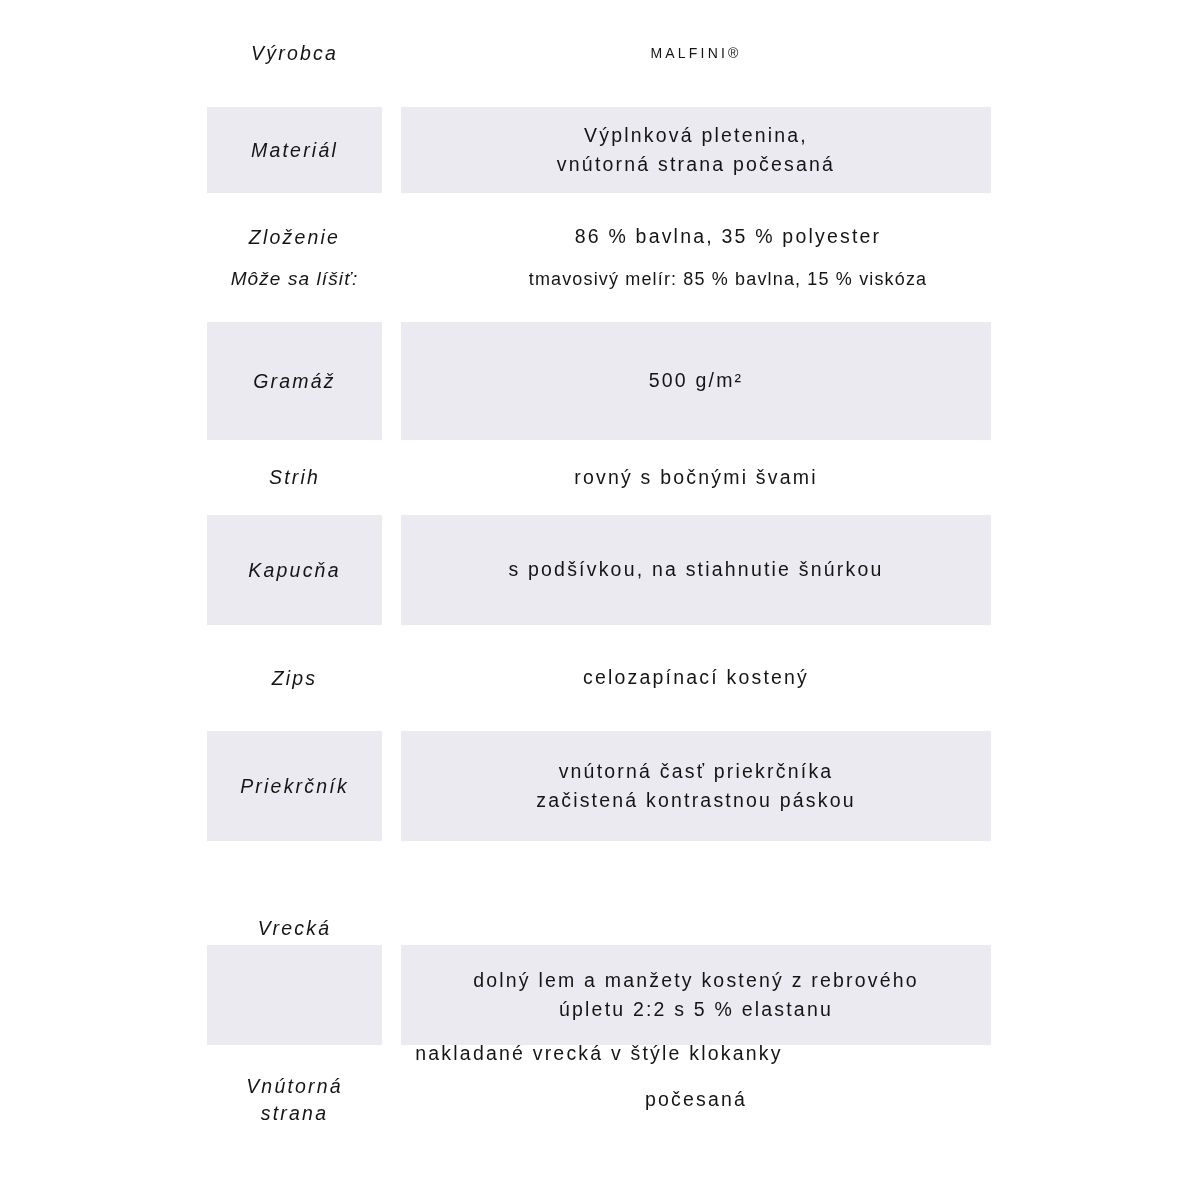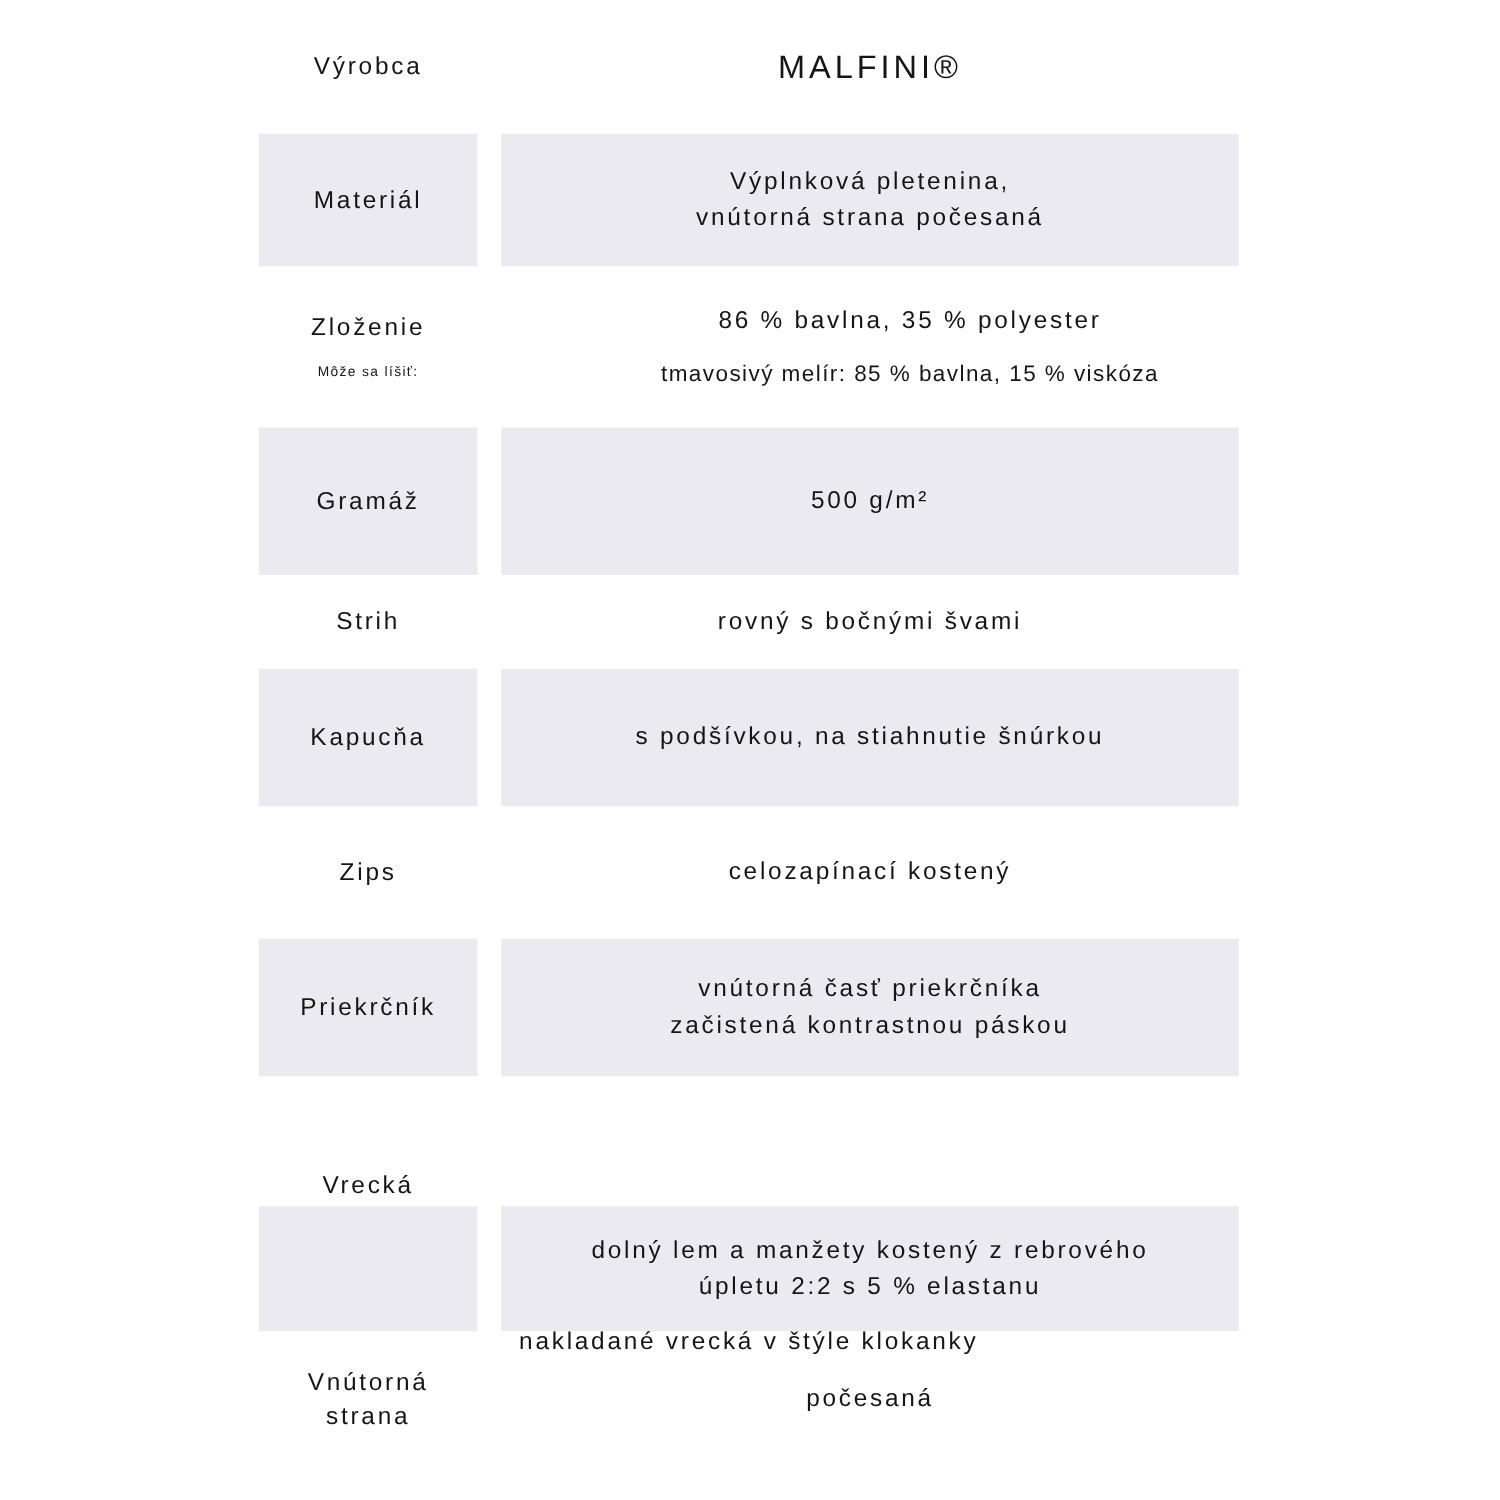--- a/index.html
+++ b/index.html
@@ -39,20 +39,21 @@
     flex: 0 0 175px;
     display: flex;
     flex-direction: column;
     justify-content: center;
     text-align: center;
     color: #151515;
     letter-spacing: 2.2px;
     font-size: 19.5px;
     line-height: 1.35;
     padding: 4px 2px;
+    font-style: italic;
   }
 
   .cell-gap {
     flex: 0 0 19px;
     width: 19px;
   }
 
   .cell-value {
     flex: 1 1 auto;
     display: flex;
@@ -67,52 +68,52 @@
     padding: 4px 10px;
   }
 
   .spec-row.shaded .cell-label,
   .spec-row.shaded .cell-value {
     background: #eaeaf0;
   }
 
   
   .h-header   { height: 107px; }
-  .h-material { height: 106px; border-radius: 13px; }
+  .h-material { height: 86px; border-radius: 13px; }
   .h-slozenie { height: 129px; gap: 32px; }
   .h-gramaz   { height: 118px; }
   .h-strih    { height: 75px; }
   .h-kapucna  { height: 110px; }
   .h-zips     { height: 106px; }
   .h-priekr   { height: 110px; }
   .h-vrecka   { height: 104px; flex-direction: column; }
   .h-lem      { height: 100px; }
   .h-vnutorna { height: 109px; }
 
   .sub-label {
-    font-size: 11px;
+    font-size: 19px;
     letter-spacing: 1.1px;
     margin-top: 16px;
     color: #151515;
   }
 
   .sub-value {
     font-size: 18px;
     letter-spacing: 1.15px;
     margin-top: 15px;
     color: #151515;
   }
 
   .main-line { white-space: nowrap; }
 
   .val-line { display: block; white-space: nowrap; }
 
   .brand-name {
     letter-spacing: 3.2px;
-    font-size: 26px;
+    font-size: 14px;
   }
 
   .empty-label { visibility: hidden; }
 </style>
 </head>
 <body>
 
 <div class="spec-sheet">
   <div class="spec-table">
 

